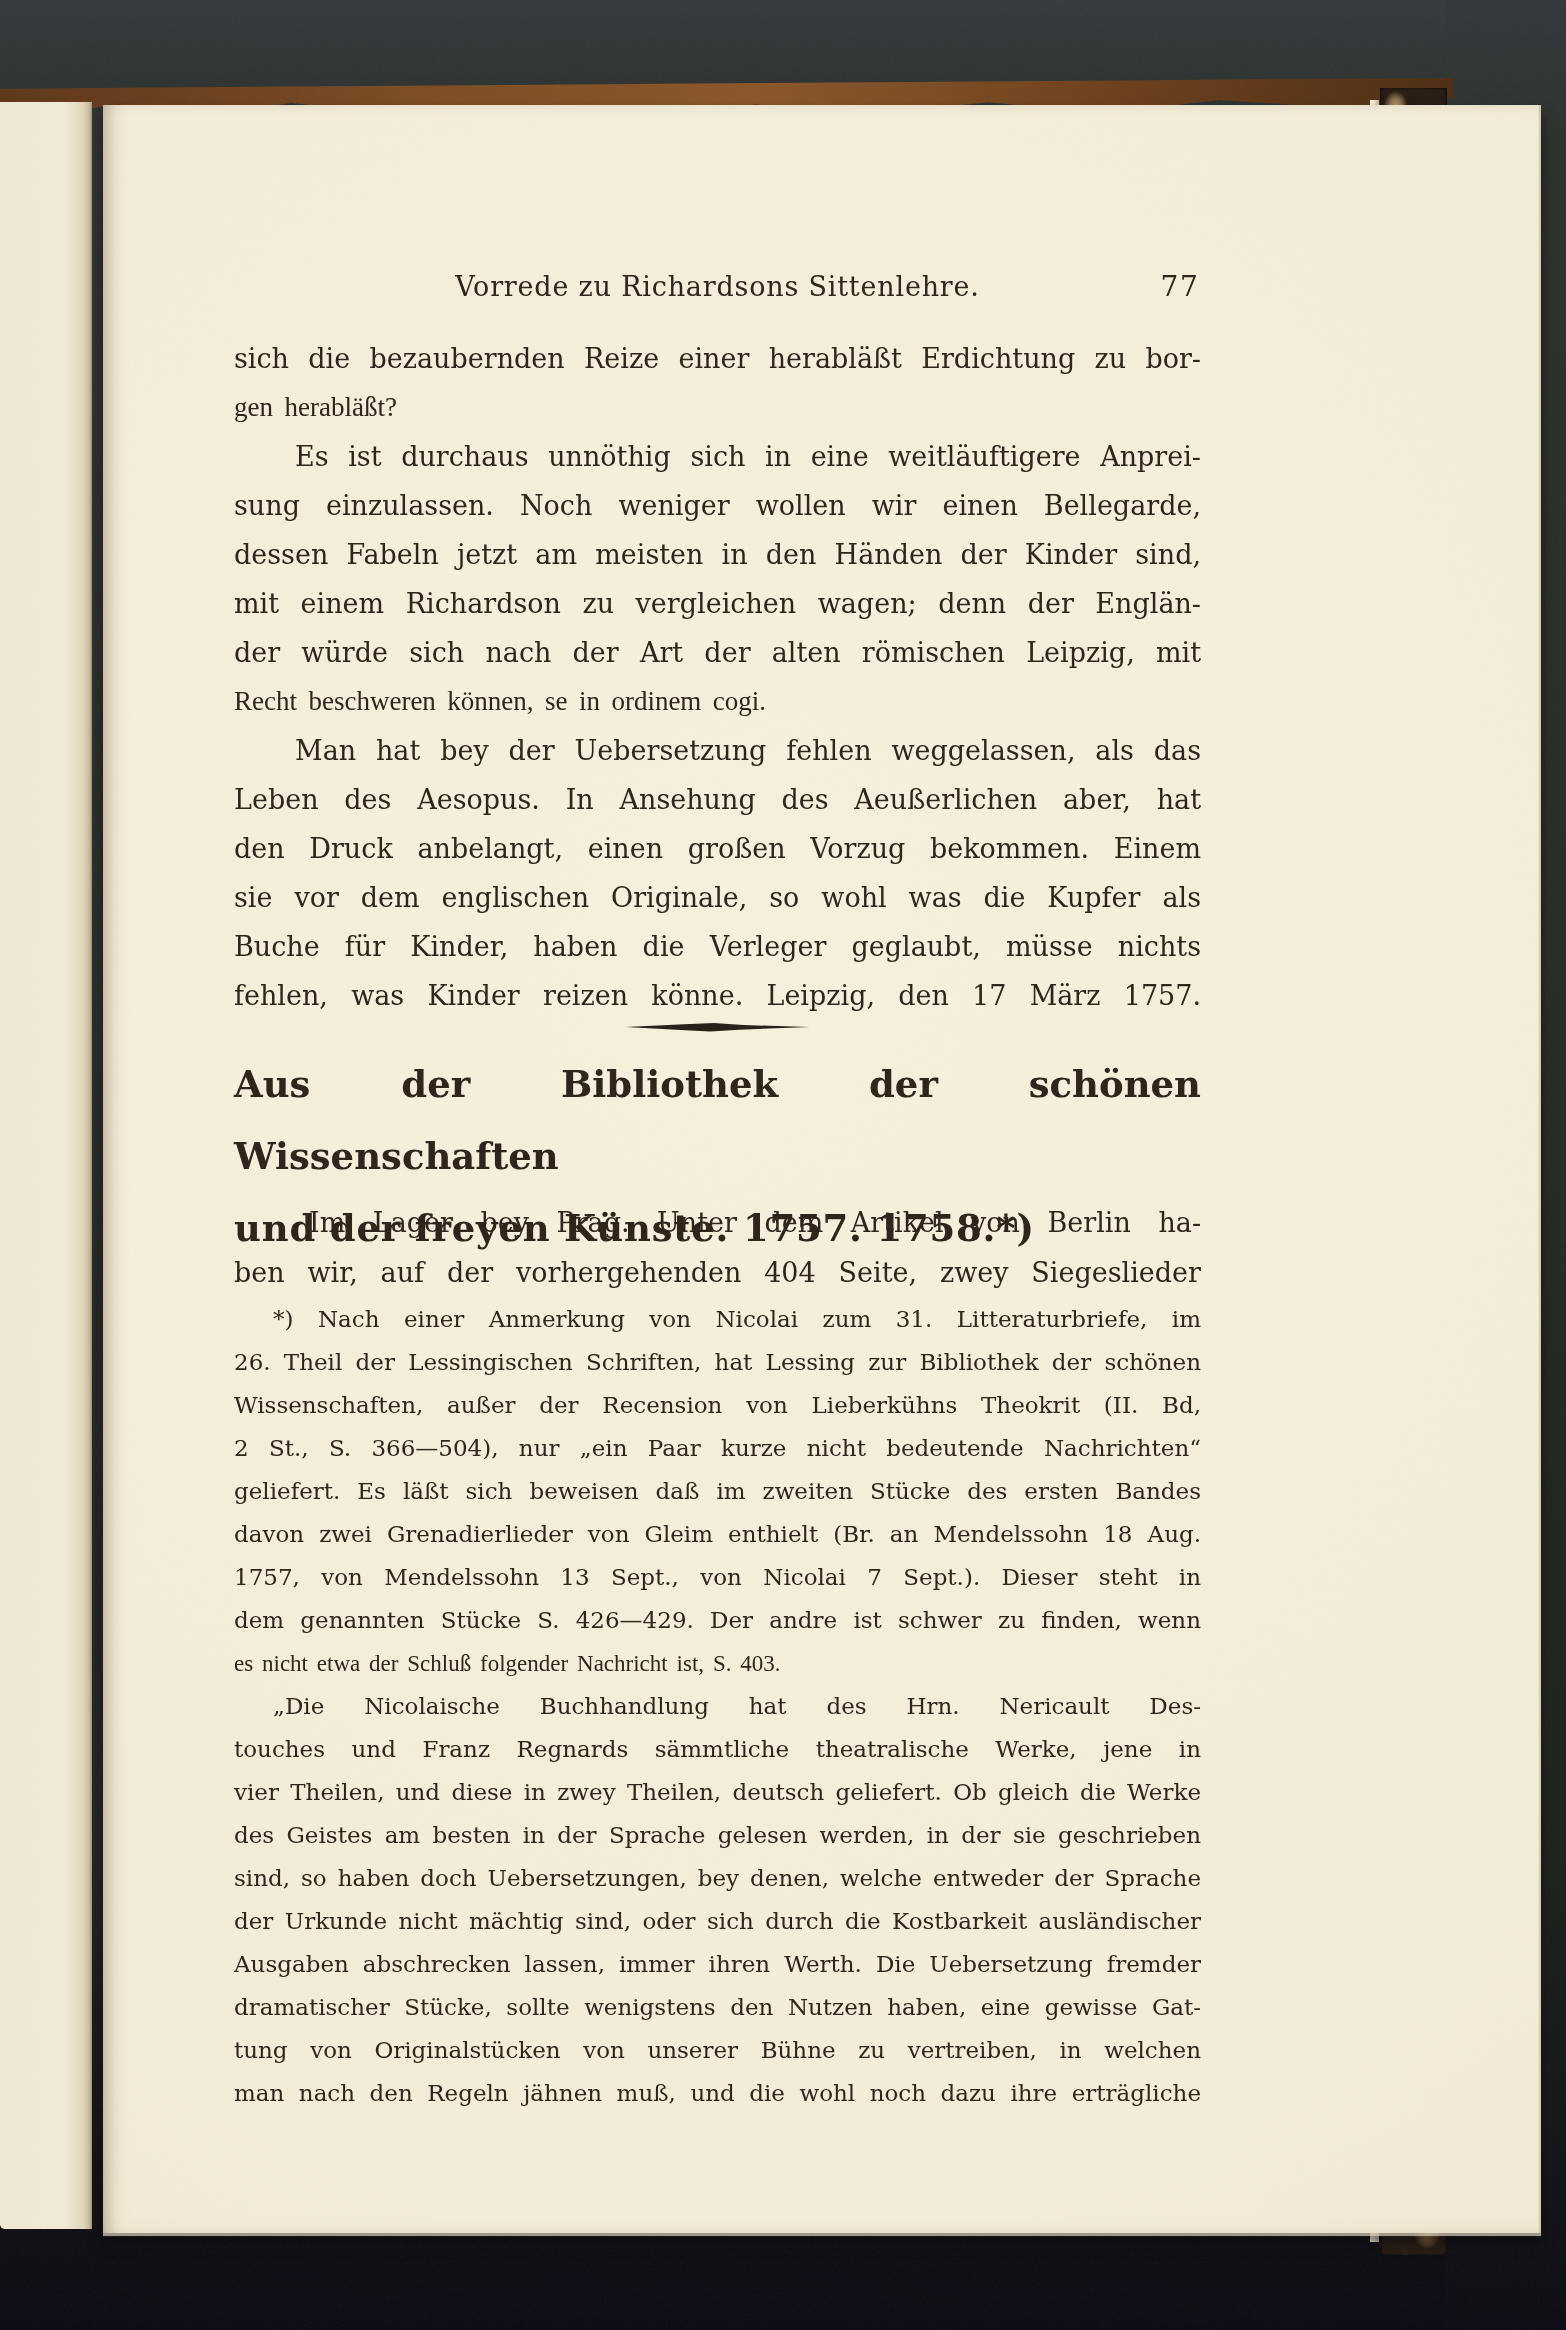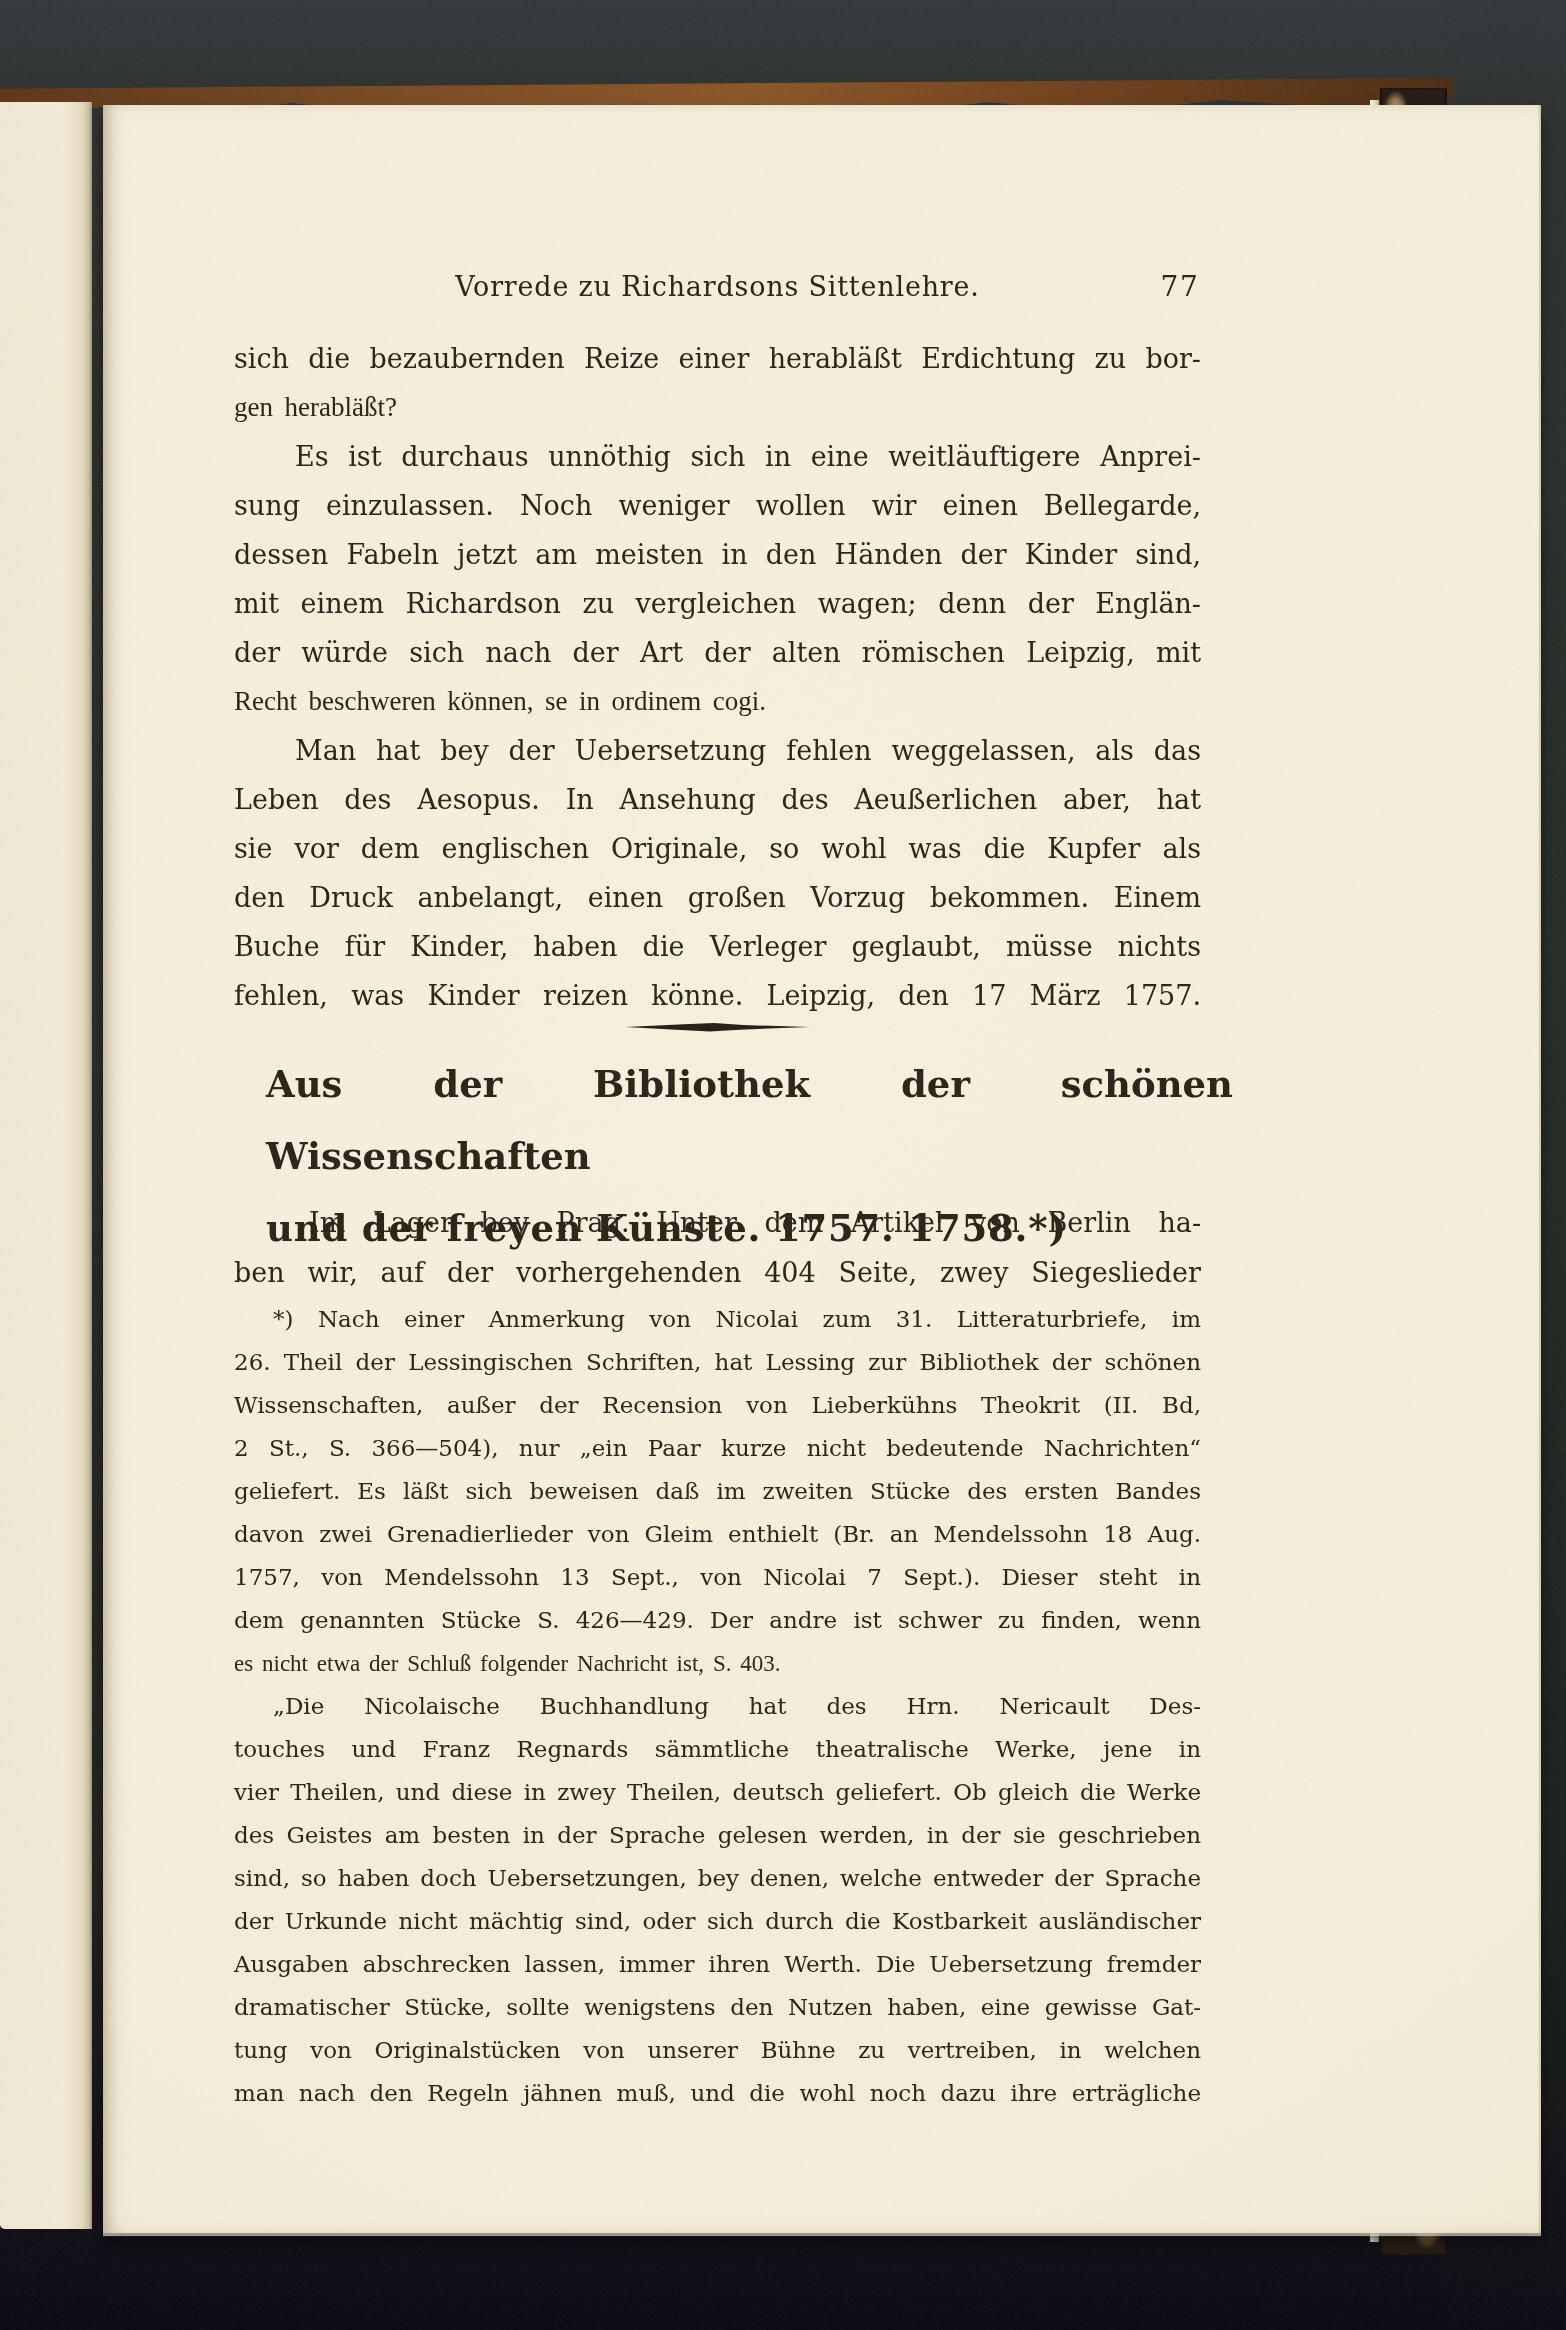--- a/index.html
+++ b/index.html
@@ -57,21 +57,21 @@
   .header{position:absolute;top:161px;left:131px;width:967px;text-align:center;
     font-size:27px;line-height:41px;letter-spacing:0.8px;}
   .pagenum{position:absolute;right:1.6px;top:0;font-size:28px;letter-spacing:1.6px;}
   .lines > div{text-align:justify;text-align-last:justify;text-justify:inter-word;}
   .lines > div.last{text-align-last:left;font-family:Liberation Serif, serif;}
   .body{position:absolute;top:229px;left:131px;width:967px;font-size:27px;line-height:49px;word-spacing:4.7px;}
   .body > div.indent{text-indent:61px;}
   .divider{position:absolute;top:918px;left:131px;width:967px;height:9.4px;}
   .divider::before{content:"";display:block;margin:0 auto;width:184px;height:8.6px;background:#241d14;
     clip-path:polygon(0 46%,32% 14%,48% 0,64% 24%,100% 46%,62% 78%,46% 100%,30% 82%);}
-  .heading{position:absolute;top:943px;left:131px;width:967px;font-weight:bold;margin-left:32px;}
+  .heading{position:absolute;top:943px;left:131px;width:967px;font-weight:bold;}
   .heading .h1{font-size:37px;line-height:72px;text-align:justify;text-align-last:justify;}
   .heading .h2{font-size:37px;line-height:72px;letter-spacing:0.8px;}
   .intro{position:absolute;top:1093px;left:131px;width:967px;font-size:27px;line-height:50px;word-spacing:4.7px;}
   .intro > div.indent{text-indent:75px;}
   .footnote{position:absolute;top:1193px;left:131px;width:967px;font-size:23px;line-height:43px;word-spacing:3.1px;}
   .footnote > div.indent{text-indent:39px;}
   .grain{position:absolute;inset:0;opacity:.06;pointer-events:none;}
 </style>
 </head>
 <body>
@@ -93,22 +93,22 @@
         <div>sich die bezaubernden Reize einer herabläßt Erdichtung zu bor-</div>
         <div class="last">gen herabläßt?</div>
         <div class="indent">Es ist durchaus unnöthig sich in eine weitläuftigere Anprei-</div>
         <div>sung einzulassen.  Noch weniger wollen wir einen Bellegarde,</div>
         <div>dessen Fabeln jetzt am meisten in den Händen der Kinder sind,</div>
         <div>mit einem Richardson zu vergleichen wagen; denn der Englän-</div>
         <div>der würde sich nach der Art der alten römischen Leipzig, mit</div>
         <div class="last">Recht beschweren können, se in ordinem cogi.</div>
         <div class="indent">Man hat bey der Uebersetzung fehlen weggelassen, als das</div>
         <div>Leben des Aesopus.  In Ansehung des Aeußerlichen aber, hat</div>
+        <div>den Druck anbelangt, einen großen Vorzug bekommen.  Einem</div>
         <div>sie vor dem englischen Originale, so wohl was die Kupfer als</div>
-        <div>den Druck anbelangt, einen großen Vorzug bekommen.  Einem</div>
         <div>Buche für Kinder, haben die Verleger geglaubt, müsse nichts</div>
         <div>fehlen, was Kinder reizen könne.  Leipzig, den 17 März 1757.</div>
       </div>
 
     <div class="divider"></div>
 
     <div class="heading">
       <div class="h1">Aus der Bibliothek der schönen Wissenschaften</div>
       <div class="h2">und der freyen Künste.   1757.  1758.*)</div>
     </div>

